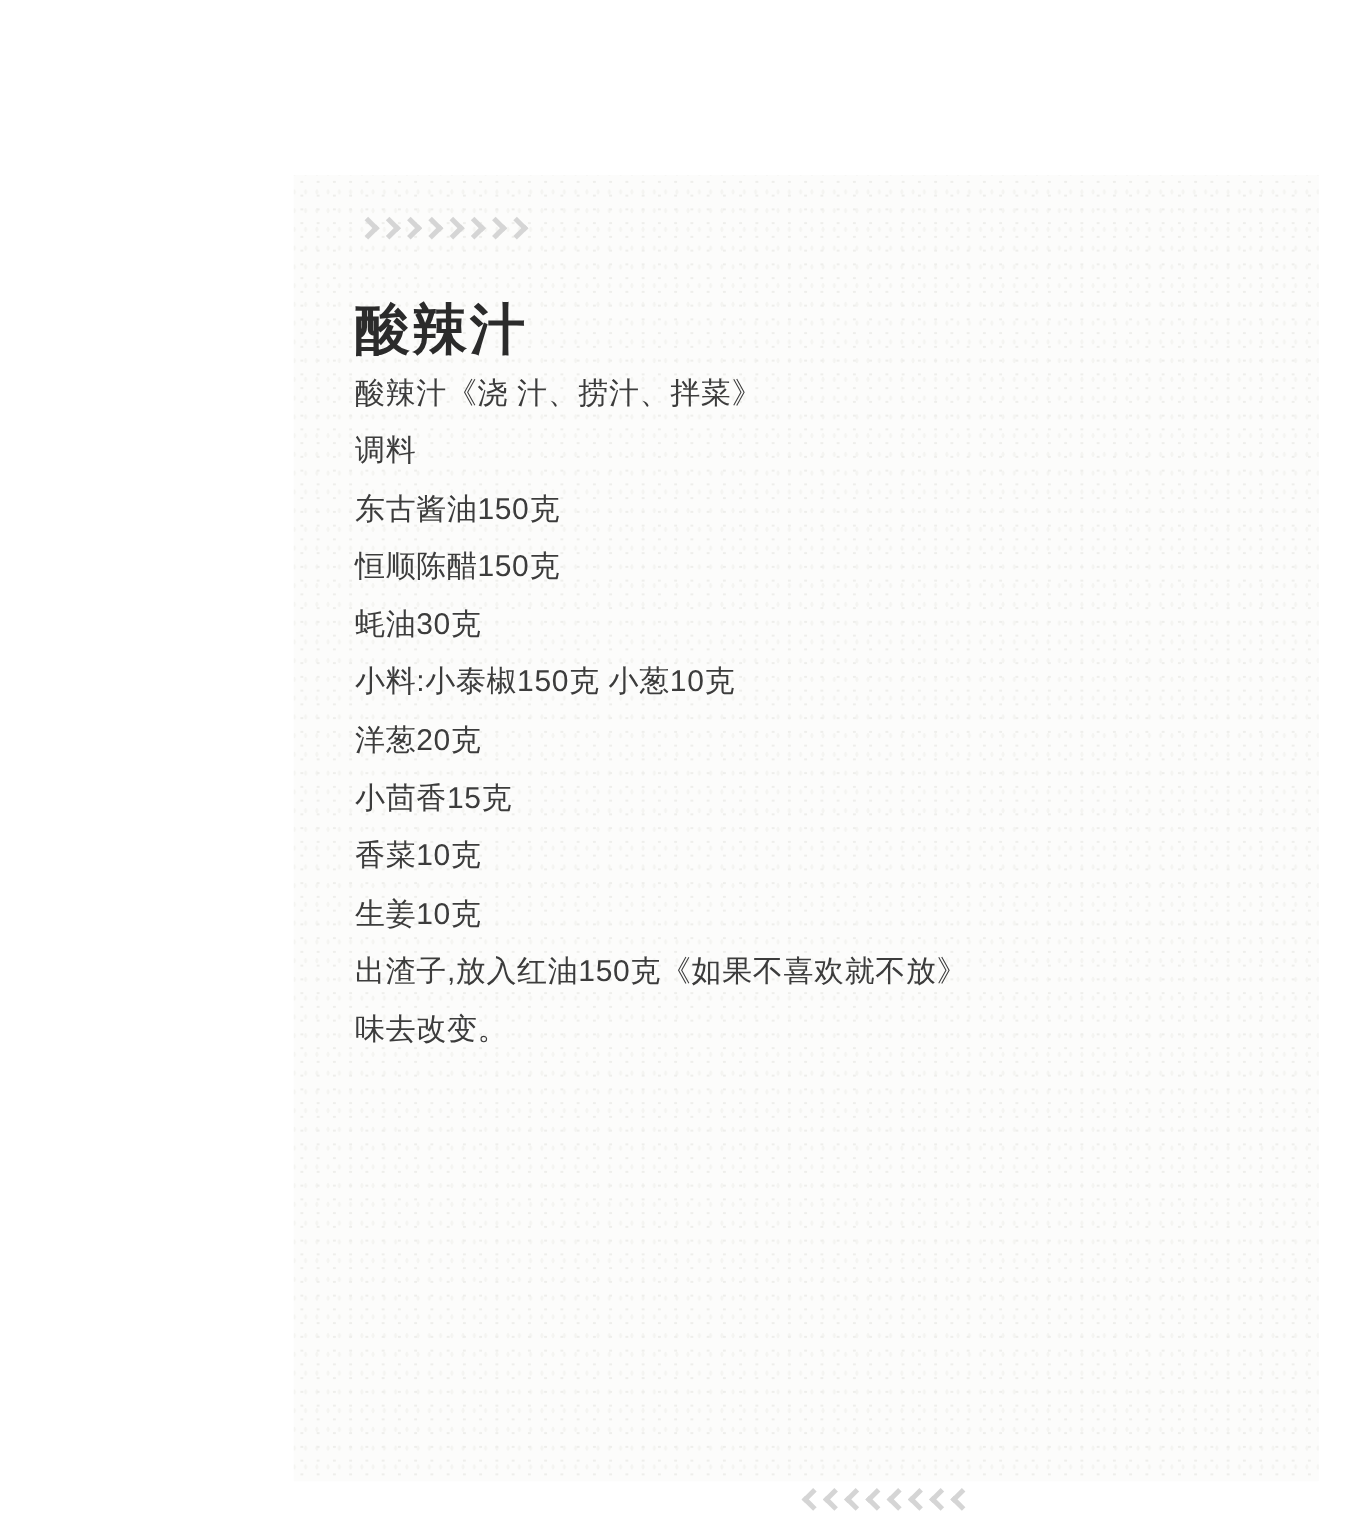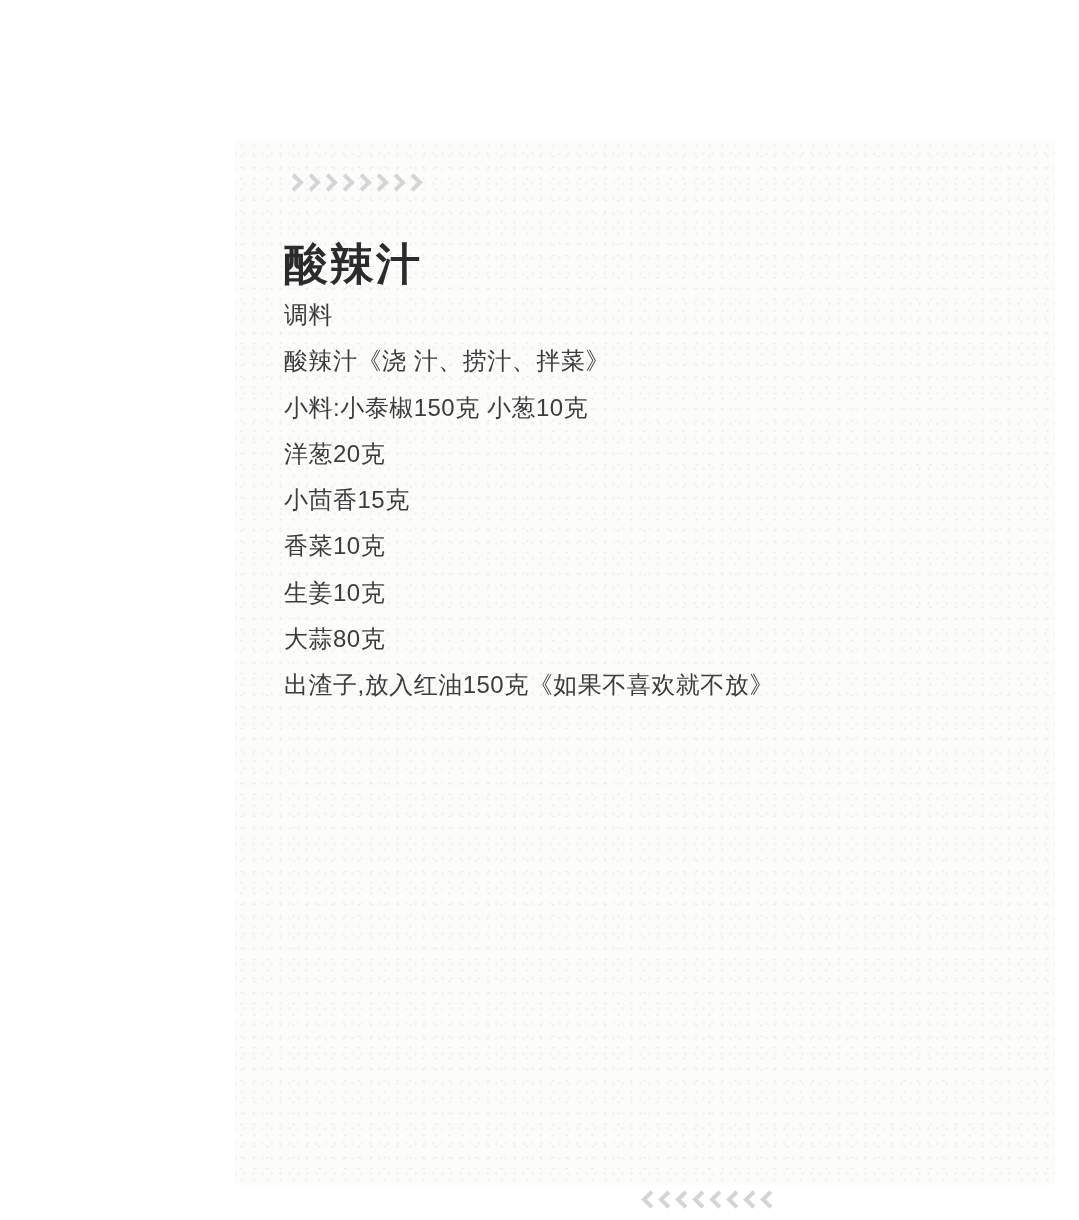--- a/index.html
+++ b/index.html
@@ -89,29 +89,32 @@
     <span class="chv chv-right"></span>
     <span class="chv chv-right"></span>
     <span class="chv chv-right"></span>
     <span class="chv chv-right"></span>
     <span class="chv chv-right"></span>
   </div>
 
   <h1 class="title">酸辣汁</h1>
 
   <div class="body-lines">
+    <div class="line">酸辣汁《浇 汁、捞汁、拌菜》</div>
     <div class="line">调料</div>
-    <div class="line">酸辣汁《浇 汁、捞汁、拌菜》</div>
+    <div class="line">东古酱油150克</div>
+    <div class="line">恒顺陈醋150克</div>
+    <div class="line">蚝油30克</div>
     <div class="line">小料:小泰椒150克 小葱10克</div>
     <div class="line">洋葱20克</div>
     <div class="line">小茴香15克</div>
     <div class="line">香菜10克</div>
     <div class="line">生姜10克</div>
-    <div class="line">大蒜80克</div>
     <div class="line">出渣子,放入红油150克《如果不喜欢就不放》</div>
+    <div class="line">味去改变。</div>
   </div>
 
   <div class="chevrons chevrons-bottom">
     <span class="chv chv-left"></span>
     <span class="chv chv-left"></span>
     <span class="chv chv-left"></span>
     <span class="chv chv-left"></span>
     <span class="chv chv-left"></span>
     <span class="chv chv-left"></span>
     <span class="chv chv-left"></span>

